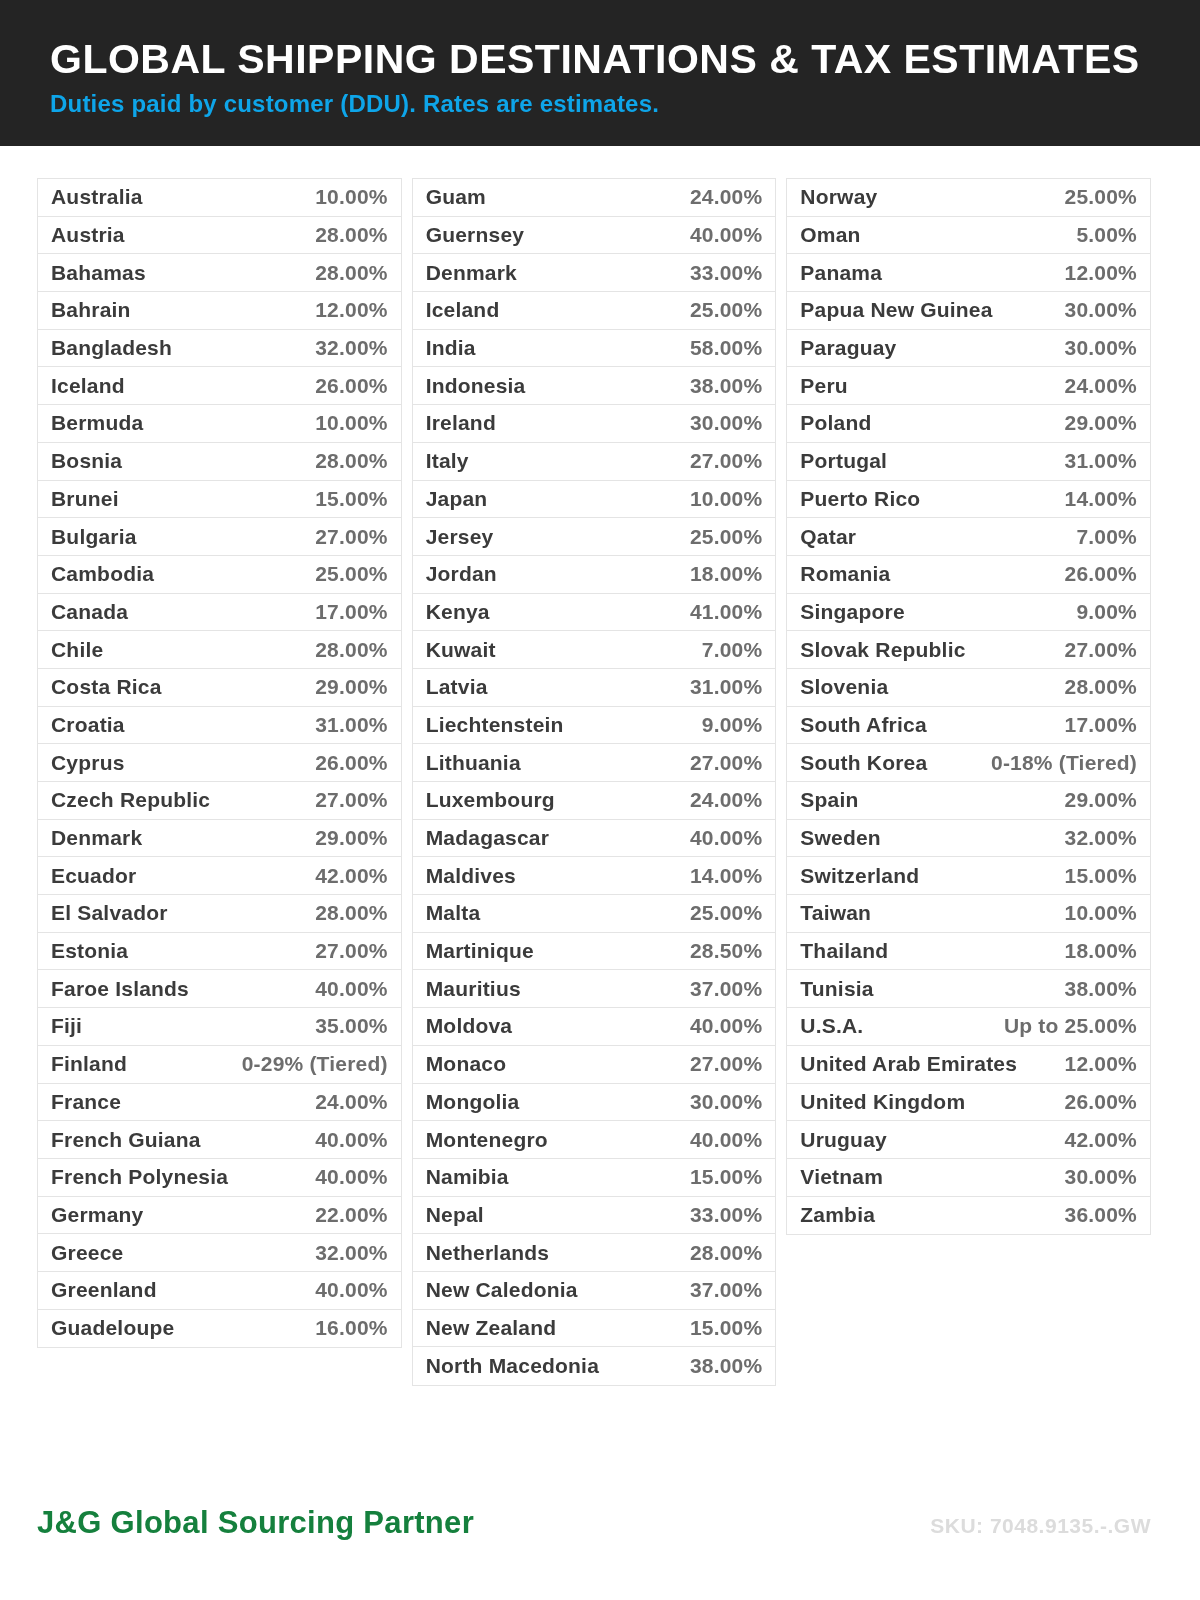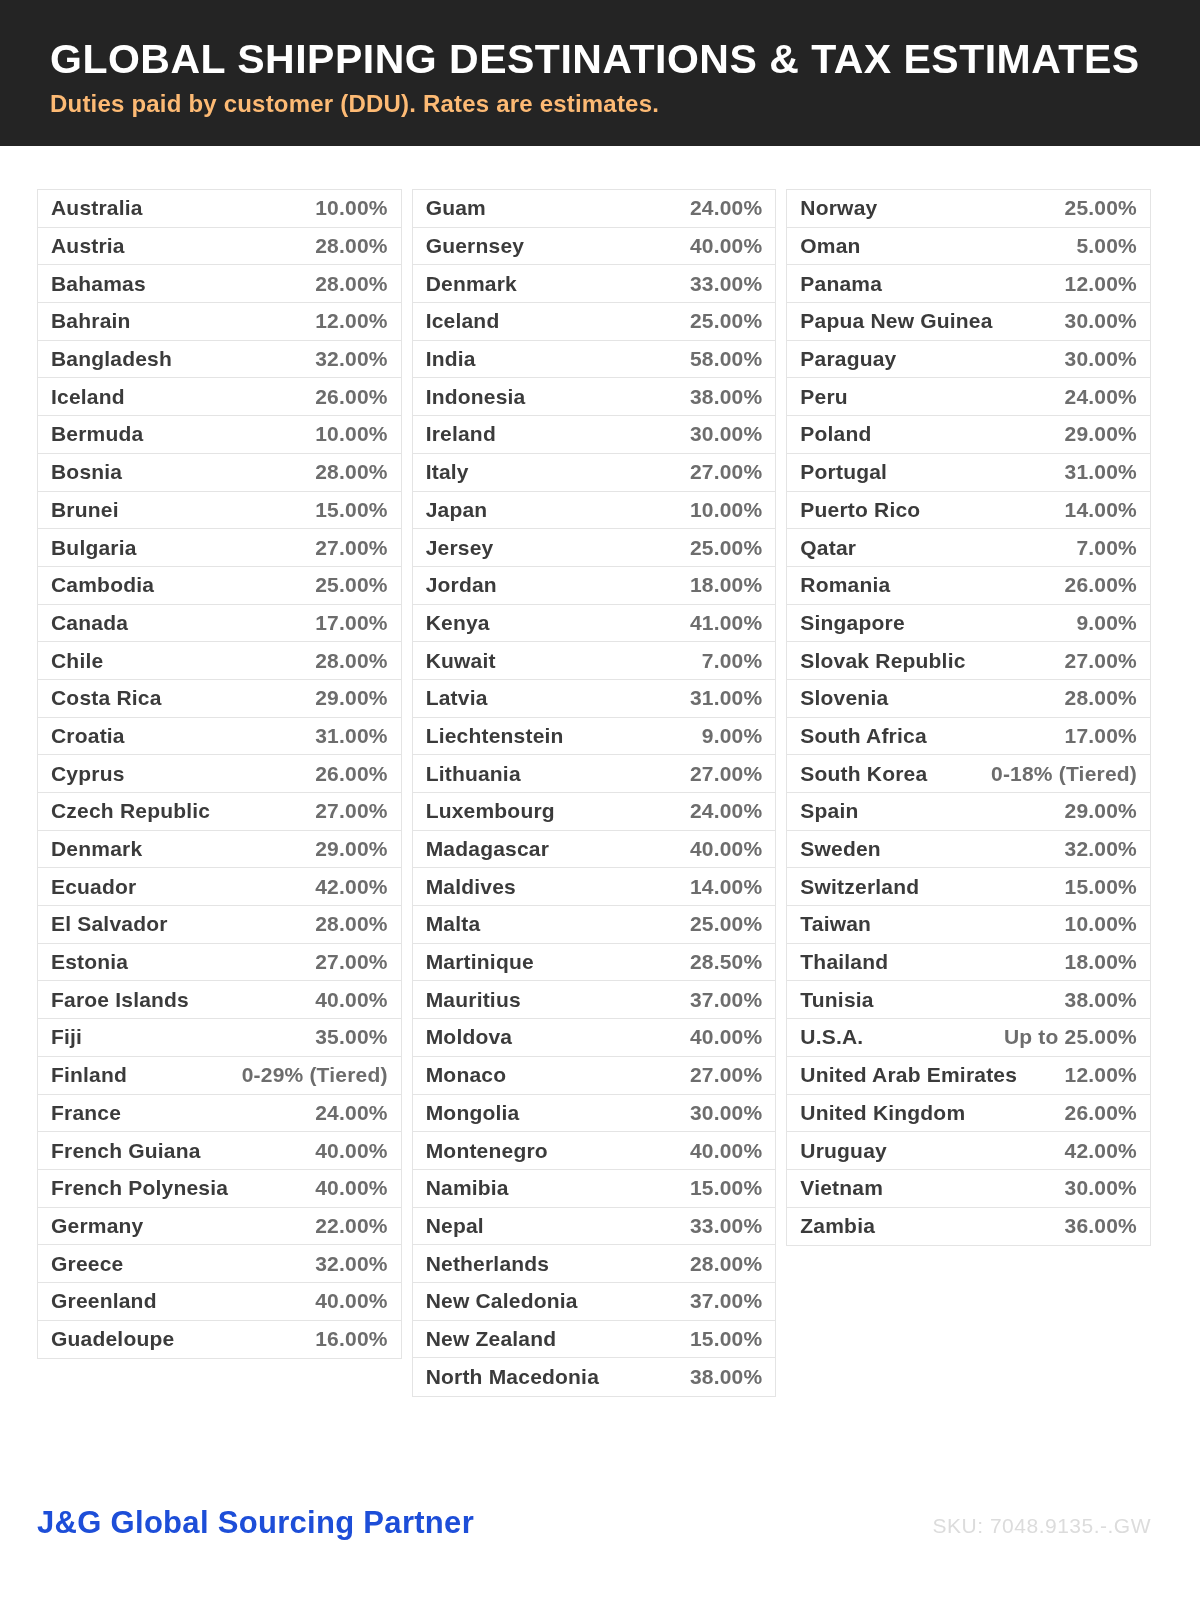--- a/index.html
+++ b/index.html
@@ -20,28 +20,28 @@
   .header .title {
     color: #ffffff;
     font-size: 41px;
     font-weight: 800;
     letter-spacing: 0.5px;
     line-height: 1.05;
     white-space: nowrap;
   }
   .header .subtitle {
     margin-top: 9px;
-    color: #fdba74;
+    color: #0ea5e9;
     font-size: 24px;
     font-weight: 700;
     letter-spacing: 0.2px;
   }
   .table-area {
     position: absolute;
-    left: 37px; top: 189px;
+    left: 37px; top: 178px;
     width: 1114px;
     display: grid;
     grid-template-columns: repeat(3, 1fr);
     column-gap: 10px;
     align-items: start;
   }
   .rate-column {
     border: 1px solid #e4e4e4;
     background: #ffffff;
   }
@@ -71,29 +71,29 @@
   }
   .footer {
     position: absolute;
     left: 37px; top: 1505px;
     width: 1114px;
     display: flex;
     justify-content: space-between;
     align-items: baseline;
   }
   .brand {
-    color: #1d4ed8;
+    color: #15803d;
     font-size: 31px;
     font-weight: 800;
     letter-spacing: 0.3px;
   }
   .sku {
     color: #dcdcdc;
     font-size: 21px;
-    font-weight: 400;
+    font-weight: 700;
     letter-spacing: 0.5px;
   }
 </style>
 </head>
 <body>
 
 <div class="header">
   <div class="title">GLOBAL SHIPPING DESTINATIONS &amp; TAX ESTIMATES</div>
   <div class="subtitle">Duties paid by customer (DDU). Rates are estimates.</div>
 </div>

